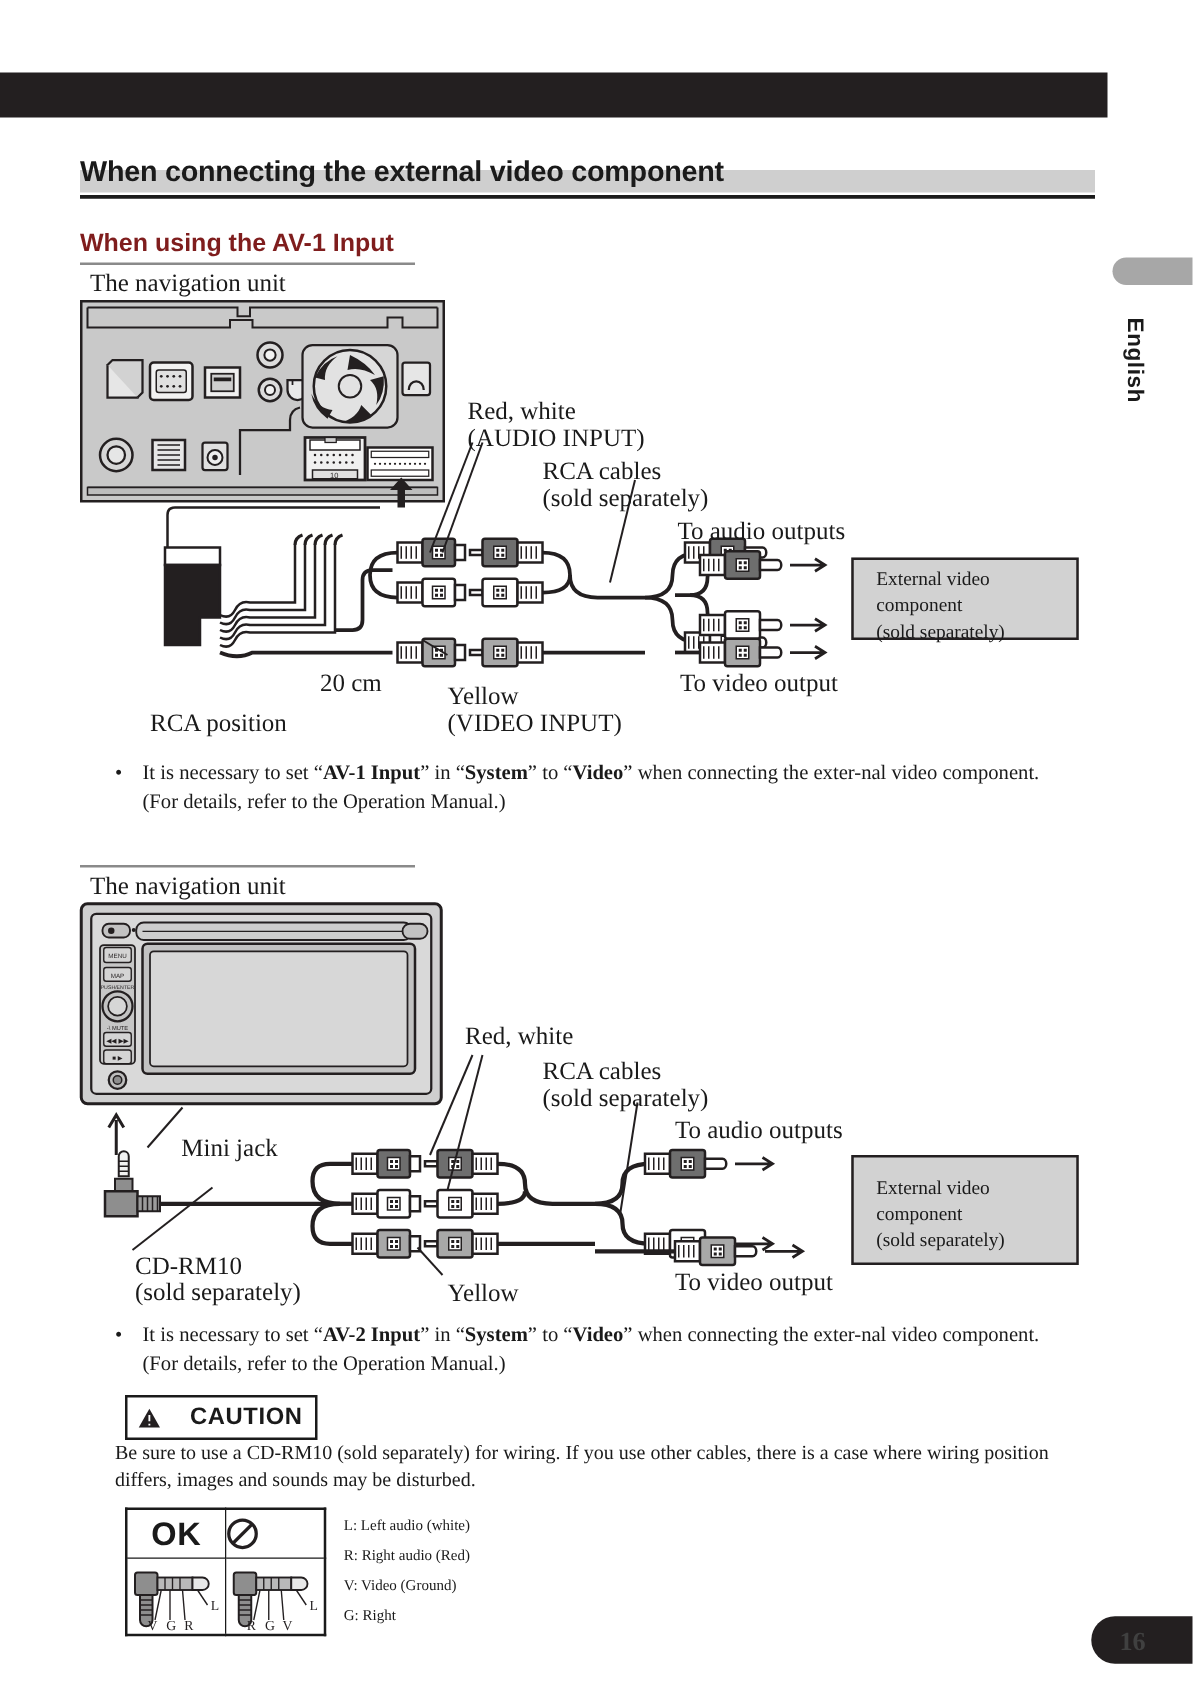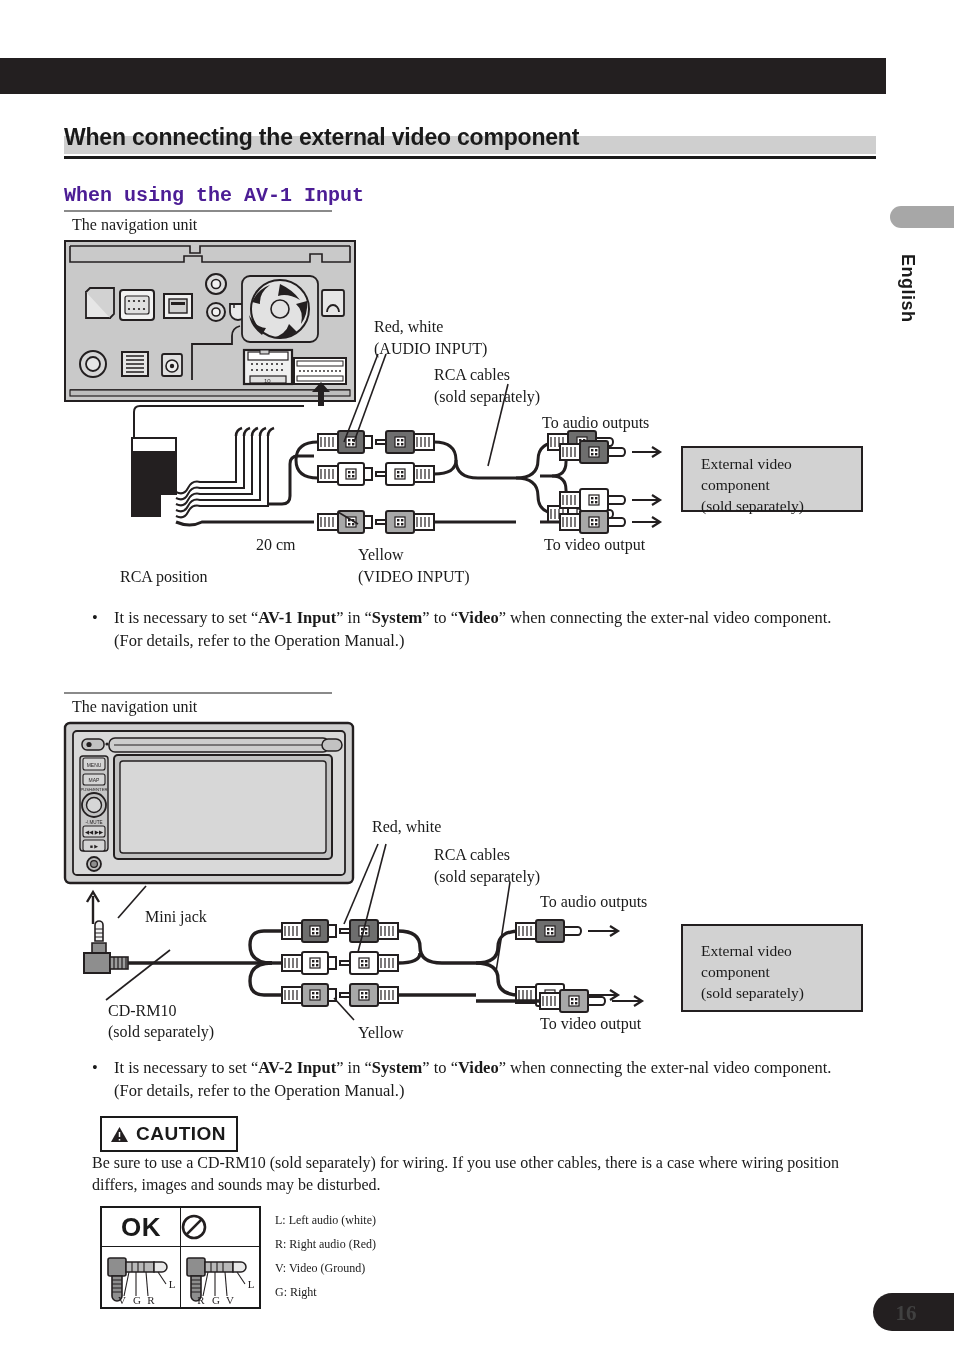--- a/index.html
+++ b/index.html
@@ -17,26 +17,26 @@
   .h1{
     font-family:"Liberation Sans", sans-serif;font-weight:bold;
     font-size:23px;letter-spacing:-0.2px;color:#1a1a1a;
     position:relative;z-index:2;display:inline-block;background:transparent;
     padding-right:6px;
   }
   .h1bandwrap{position:absolute;left:64px;top:120px;width:812px;height:18px;background:#cfcfcf;z-index:1;}
   .h1rule{position:absolute;left:64px;top:140px;width:812px;height:3px;background:#1a1a1a;}
 
   .h2{
-    position:absolute;font-family:Liberation Mono, monospace;font-weight:bold;
-    font-size:20px;color:#4c1d95;
+    position:absolute;font-family:Liberation Sans, sans-serif;font-weight:bold;
+    font-size:20px;color:#7f1d1d;
   }
   .h2rule{position:absolute;height:2px;background:#8a8a8a;}
 
-  .cap{position:absolute;font-size:16px;}
+  .cap{position:absolute;font-size:20px;}
 
   
   .graytab{position:absolute;left:890px;top:190px;width:70px;height:22px;background:#a7a7a7;border-radius:11px 0 0 11px;}
   .english{
     position:absolute;left:888px;top:238px;width:30px;
     font-family:"Liberation Sans", sans-serif;font-weight:bold;font-size:18px;
     writing-mode:vertical-rl;letter-spacing:0.5px;color:#1a1a1a;
   }
   .pagetab{
     position:absolute;left:873px;top:1277px;width:90px;height:38px;background:#231f20;
@@ -50,21 +50,21 @@
   
   .bullet{position:absolute;font-size:16.5px;line-height:23px;}
   .bullet .dot{position:absolute;left:0;top:0;}
   .bullet .bt{display:block;margin-left:22px;}
   b{font-weight:bold;}
 
   .cautionbox{
     position:absolute;border:2px solid #1a1a1a;background:#fff;
     display:flex;align-items:center;gap:7px;padding:2px 10px 2px 8px;
   }
-  .cautiontext{font-family:"Liberation Sans", sans-serif;font-weight:bold;font-size:19px;letter-spacing:0.5px;}
+  .cautiontext{font-family:"Liberation Sans", sans-serif;font-weight:bold;font-size:19px;letter-spacing:0.5px;margin-left:16px;}
   .cautionbody{position:absolute;font-size:16px;line-height:22px;}
 
   
   .oktable{position:absolute;border:2px solid #1a1a1a;border-collapse:collapse;}
   .oktable td{border:1.5px solid #1a1a1a;padding:0;text-align:center;vertical-align:middle;}
   .okword{font-family:"Liberation Sans", sans-serif;font-weight:bold;font-size:26px;letter-spacing:0.5px;}
   .legend{position:absolute;font-size:12px;line-height:24px;}
 
   svg{display:block;overflow:visible;}
   .dg{position:absolute;}

